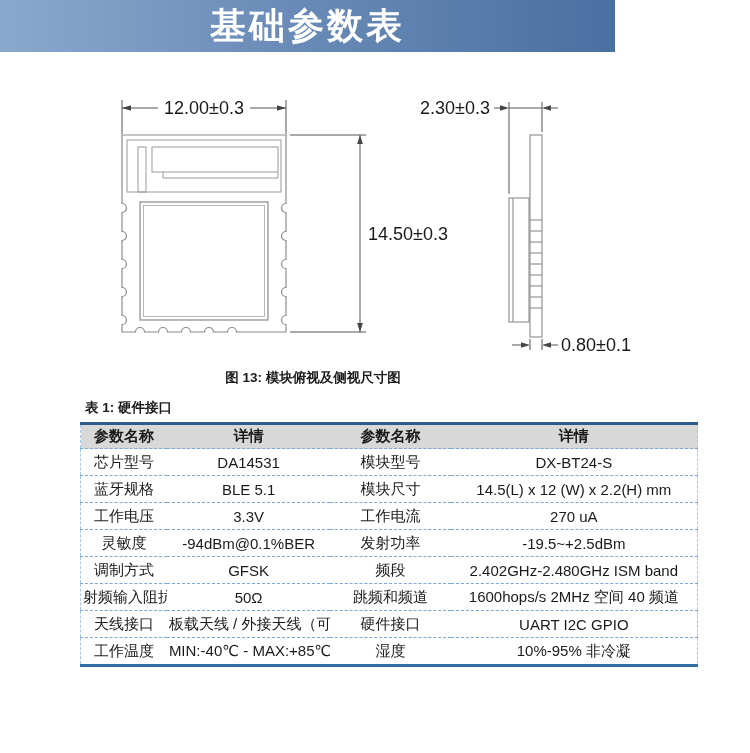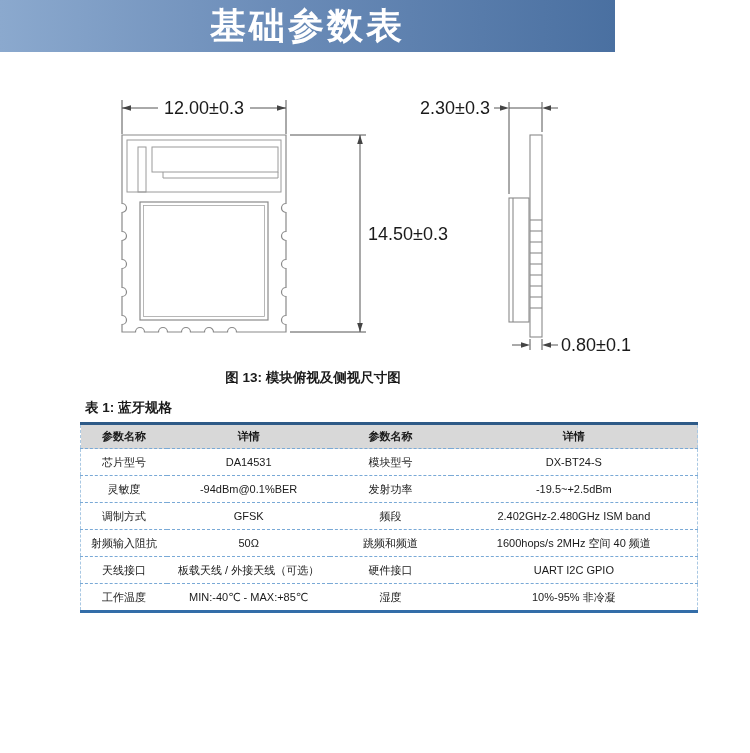--- a/index.html
+++ b/index.html
@@ -22,21 +22,21 @@
     font-size:13.5px;font-weight:bold;
   }
   .table-title{
     position:absolute;left:85px;top:399px;font-size:13.5px;font-weight:bold;
   }
   .param-table-wrap{position:absolute;left:80px;top:422px;width:618px;}
   table.param-table{
     width:100%;border-collapse:collapse;table-layout:fixed;
     border-top:3px solid #2E5A87;border-bottom:3px solid #336DA8;
     border-left:1px dashed #A9C8E3;border-right:1px dashed #A9C8E3;
-    font-size:11px;
+    font-size:15px;
   }
   table.param-table col.c1{width:14%;}
   table.param-table col.c2{width:26.5%;}
   table.param-table col.c3{width:19.5%;}
   table.param-table col.c4{width:40%;}
   table.param-table thead th{
     background:#D8D8D8;font-weight:bold;height:23px;text-align:center;
     border-bottom:1px dashed #79A9D6;padding:0 2px;
   }
   table.param-table tbody td{
@@ -146,21 +146,21 @@
       <line x1="551" y1="255" x2="558" y2="255"></line>
     </g>
     <polygon points="530,255 521,252.2 521,257.8" fill="#444"></polygon>
     <polygon points="542,255 551,252.2 551,257.8" fill="#444"></polygon>
     <text x="561" y="261" text-anchor="start">0.80±0.1</text>
   </g>
 </svg>
 
 <div class="fig-caption">图 13: 模块俯视及侧视尺寸图</div>
 
-<div class="table-title">表 1: 蓝牙规格</div>
+<div class="table-title">表 1: 硬件接口</div>
 
 <div class="param-table-wrap">
   <table class="param-table">
     <colgroup>
       <col class="c1">
         <col class="c2">
         <col class="c3">
         <col class="c4">
     </colgroup>
     <thead>
@@ -172,21 +172,33 @@
       </tr>
     </thead>
     <tbody>
   <tr>
     <td>芯片型号</td>
     <td>DA14531</td>
     <td>模块型号</td>
     <td>DX-BT24-S</td>
   </tr>
 
-
+  <tr>
+    <td>蓝牙规格</td>
+    <td>BLE 5.1</td>
+    <td>模块尺寸</td>
+    <td>14.5(L) x 12 (W) x 2.2(H) mm</td>
+  </tr>
+
+  <tr>
+    <td>工作电压</td>
+    <td>3.3V</td>
+    <td>工作电流</td>
+    <td>270 uA</td>
+  </tr>
 
 
   <tr>
     <td>灵敏度</td>
     <td>-94dBm@0.1%BER</td>
     <td>发射功率</td>
     <td>-19.5~+2.5dBm</td>
   </tr>
 
   <tr>

